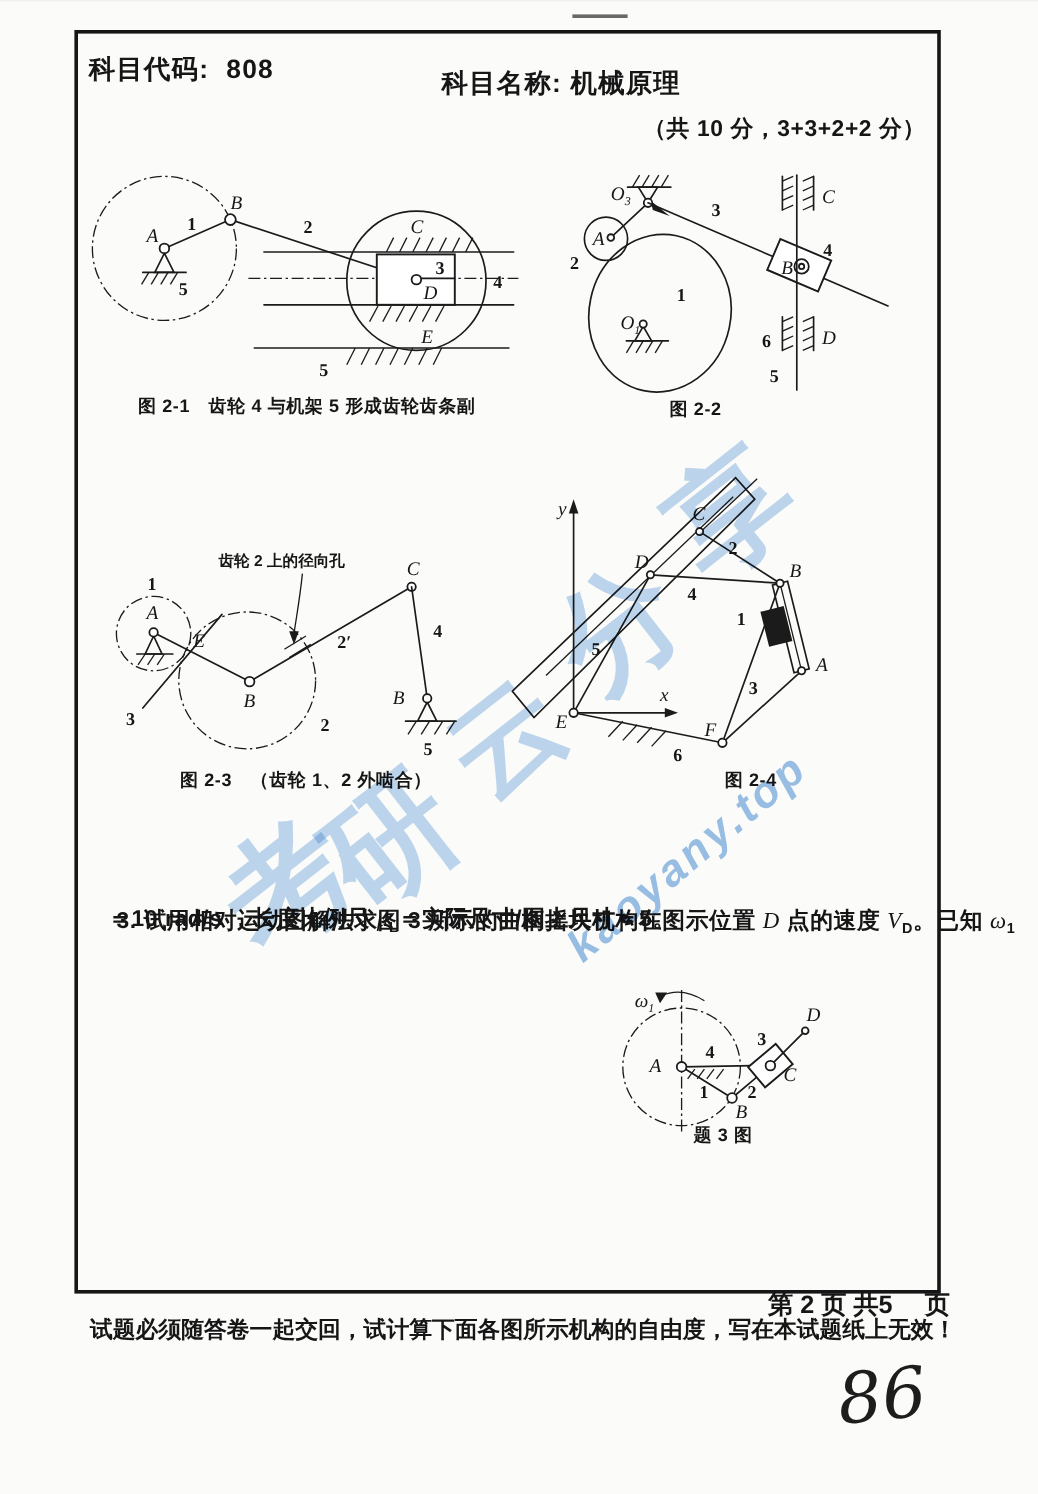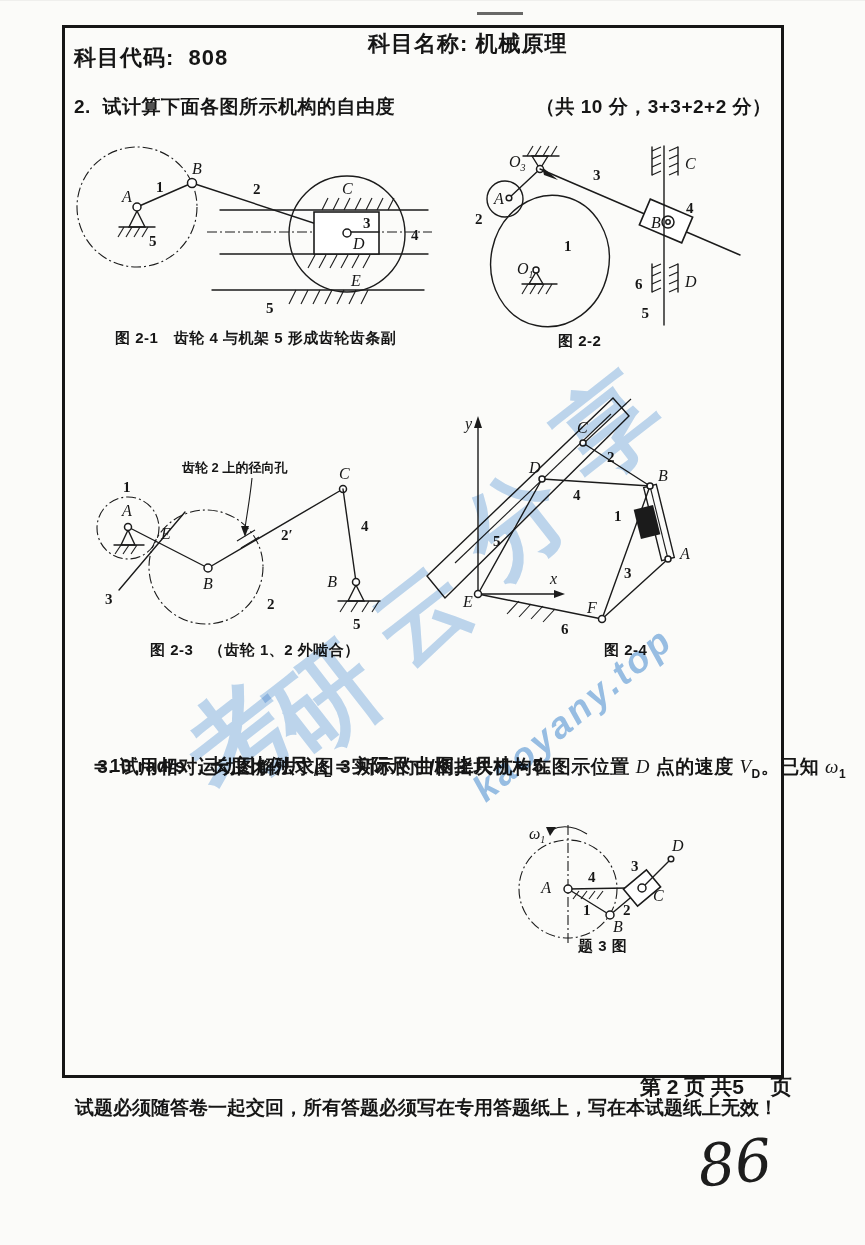--- a/index.html
+++ b/index.html
@@ -38,23 +38,22 @@
 </head>
 <body>
 
 <div class="sheet">
 
   <div class="scanline" style="left:477px;top:11px;width:46px;height:3px;opacity:.7;"></div>
 
   <div class="exam-box"></div>
 
   <div class="abs cn hdr keep" style="left:74px;top:42px;">科目代码:  808</div>
-  <div class="abs cn hdr keep" style="left:368px;top:28px;">科目名称: 机械原理</div>
-
-  <div class="abs cn qtext keep" style="left:74px;top:93px;">2.  试计算下面各图所示机构的自由度</div>
+  <div class="abs cn hdr keep" style="left:368px;top:54px;">科目名称: 机械原理</div>
+
   <div class="abs cn qtext keep" style="left:536px;top:93px;">（共 10 分，3+3+2+2 分）</div>
 
   <svg class="abs" style="left:70px;top:135px;" width="395" height="205" viewBox="0 0 395 205">
     <circle class="dd" cx="67" cy="71" r="60"></circle>
 
     <path class="ln" d="M67,75 L59,91 L75,91 Z"></path>
     <line class="ln" x1="49" y1="91" x2="85" y2="91"></line>
     <g class="thin">
       <line x1="54" y1="91" x2="48" y2="101"></line>
         <line x1="62" y1="91" x2="56" y2="101"></line>
@@ -343,17 +342,17 @@
   </svg>
   <div class="abs cn cap keep" style="left:578px;top:936px;">题 3 图</div>
 
   <div class="wm" style="left:188px;top:668px;font-size:105px;transform:rotate(-38deg);">考</div>
   <div class="wm" style="left:274px;top:630px;font-size:105px;transform:rotate(-38deg);">研</div>
   <div class="wm" style="left:376px;top:552px;font-size:92px;transform:rotate(-38deg);">云</div>
   <div class="wm" style="left:466px;top:456px;font-size:100px;transform:rotate(-38deg);">分</div>
   <div class="wm" style="left:560px;top:360px;font-size:100px;transform:rotate(-38deg);">享</div>
   <div class="wm-url" style="left:478px;top:772px;">kaoyany.top</div>
 
-  <div class="abs cn footer-line keep" style="left:75px;top:1094px;">试题必须随答卷一起交回，所有答题必须写在专用答题纸上，写在本试题纸上无效！</div>
+  <div class="abs cn footer-line keep" style="left:75px;top:1094px;">试题必须随答卷一起交回，试计算下面各图所示机构的自由度，写在本试题纸上无效！</div>
   <div class="abs cn keep" style="left:640px;top:1072px;font-size:21px;">第 2 页 共5　 页</div>
   <div class="abs hand" style="left:698px;top:1128px;">86</div>
 
 </div>
 
 </body></html>

